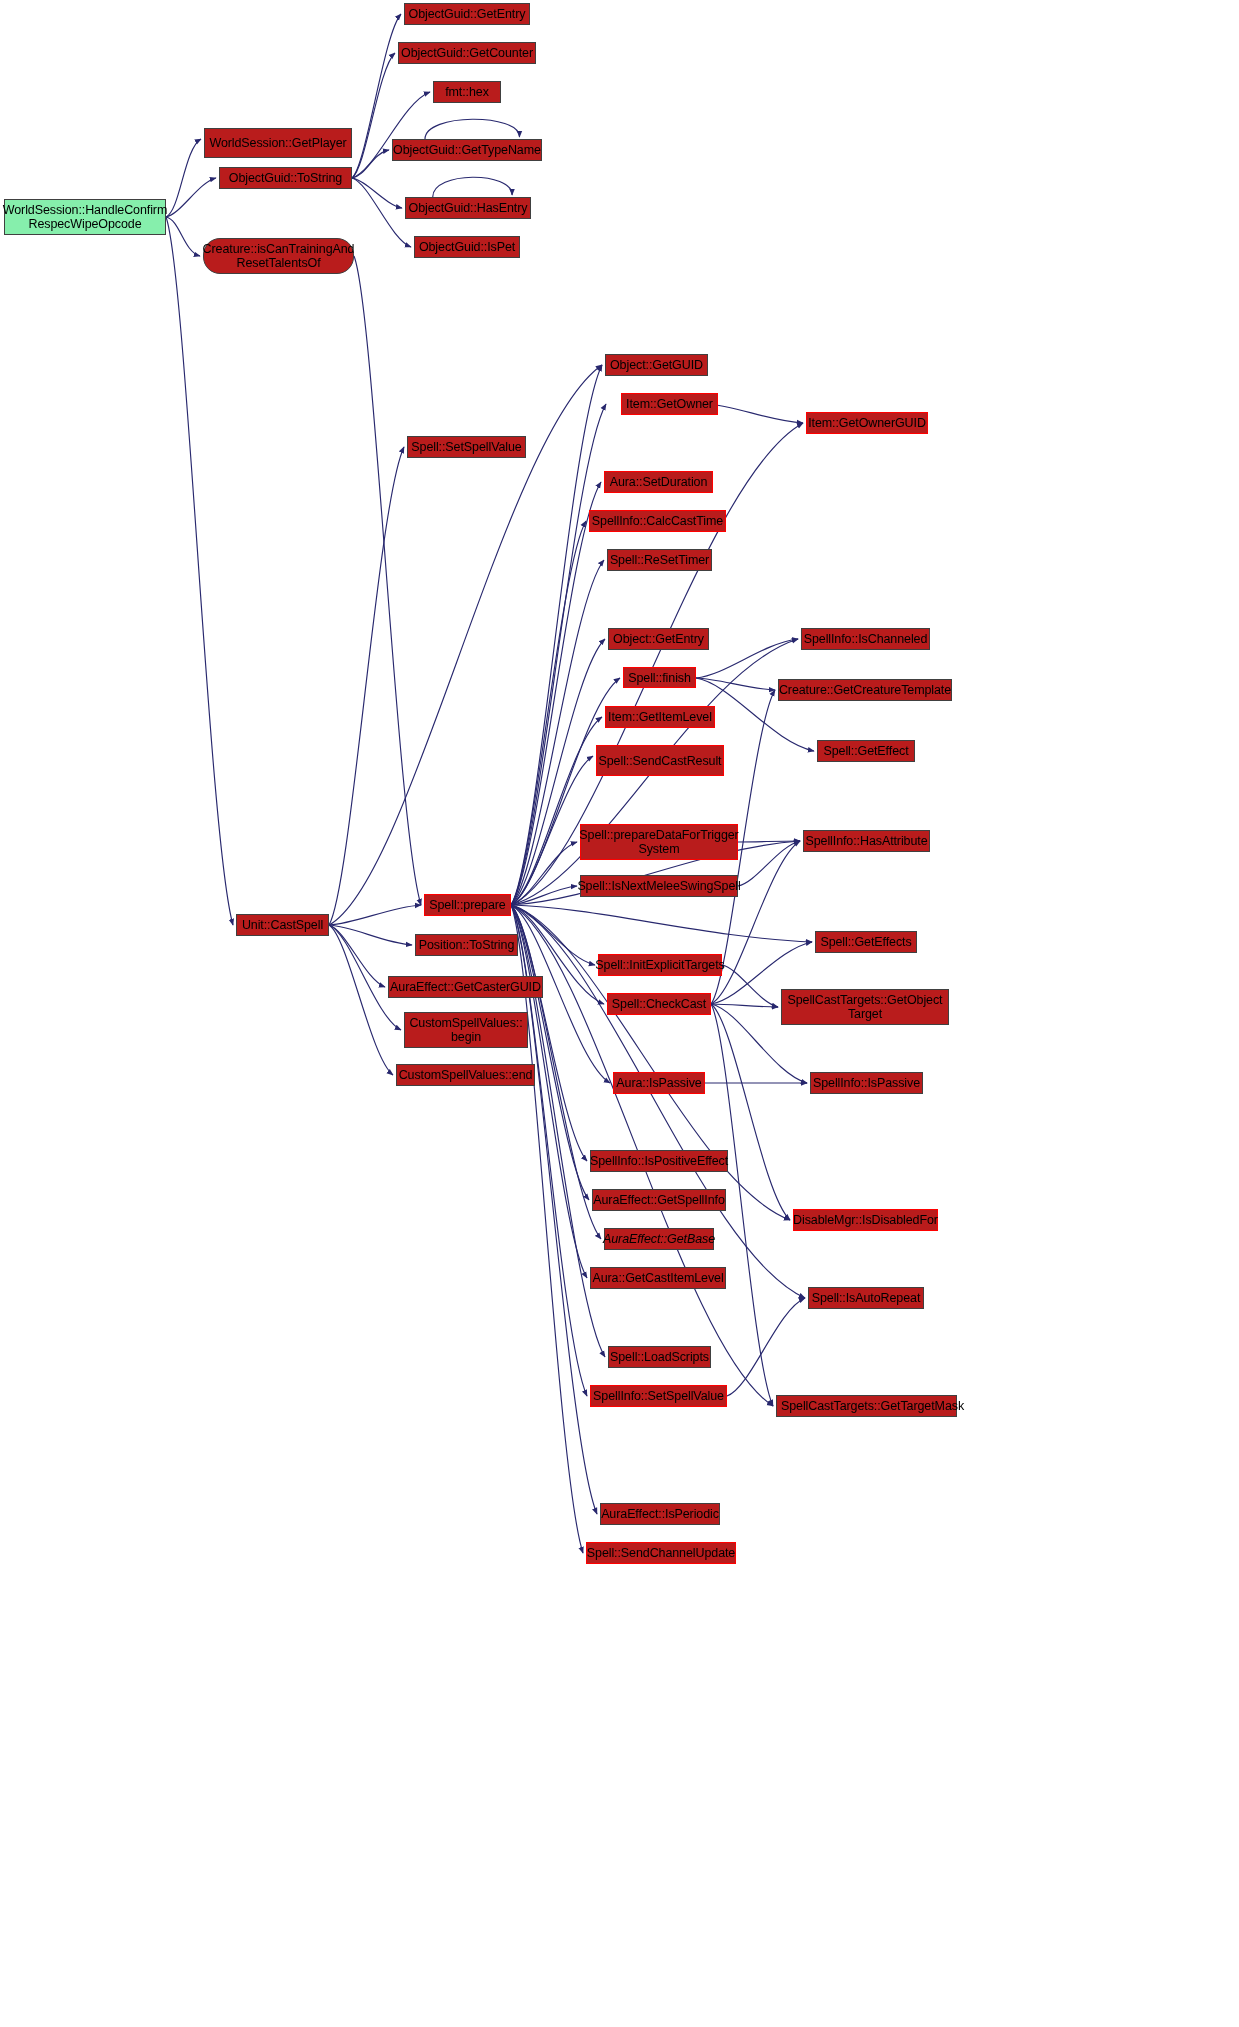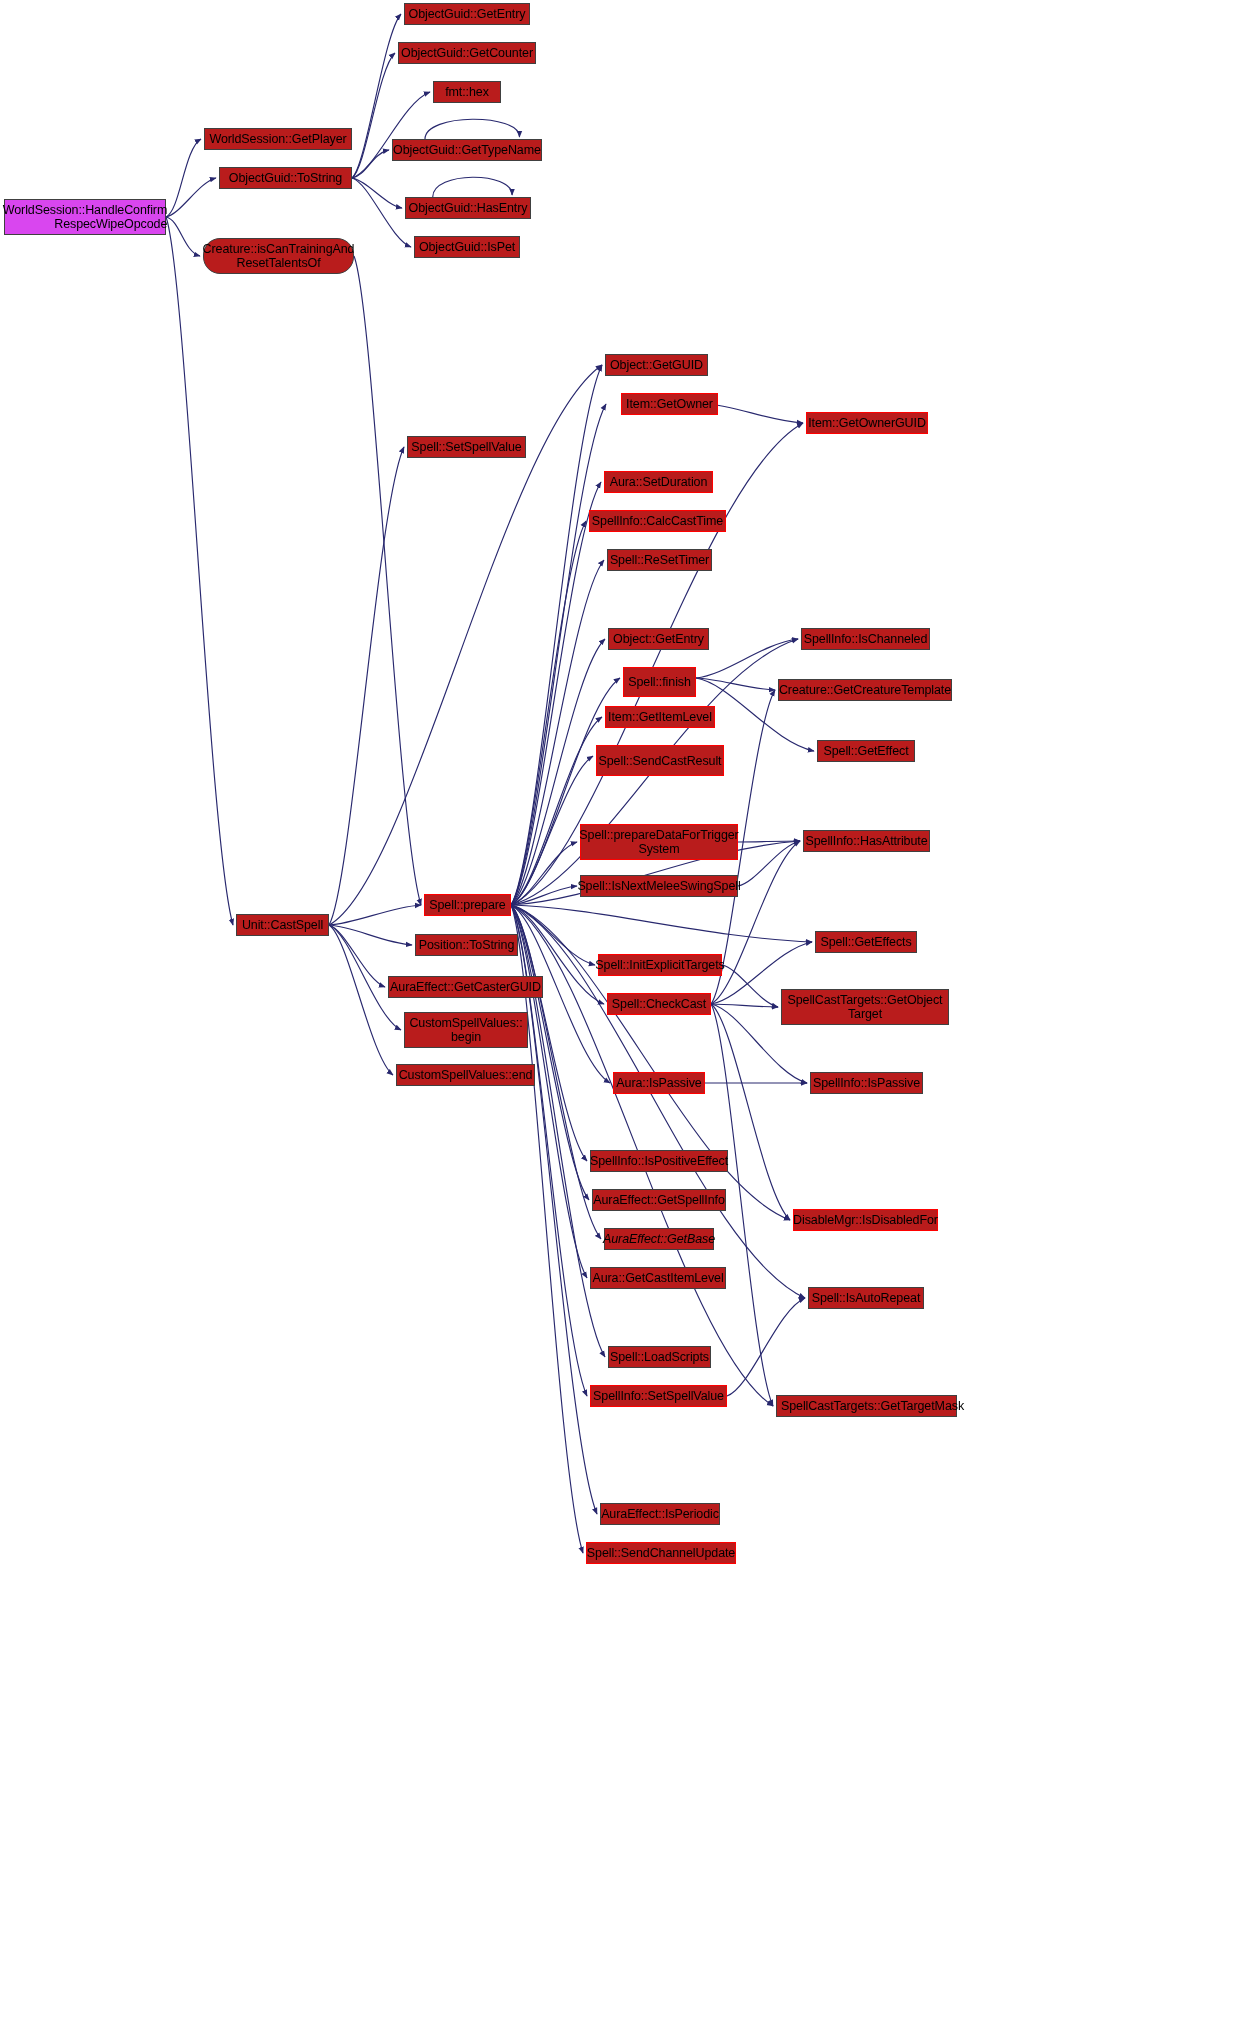--- a/index.html
+++ b/index.html
@@ -5,21 +5,21 @@
 <style>
   html,body{margin:0;padding:0;background:#ffffff;}
   body{font-family:"Liberation Sans", sans-serif;}
   #canvas{position:relative;width:1239px;height:2027px;background:#fff;overflow:hidden;}
   #edges{position:absolute;left:0;top:0;width:1239px;height:2027px;pointer-events:none;}
   .node{position:absolute;box-sizing:border-box;display:flex;align-items:center;justify-content:center;
         text-align:center;background:#b91c1c;color:#000000;font-size:12.5px;line-height:14px;
         letter-spacing:-0.1px;white-space:pre-line;padding:1px 4px;}
   .node.black{border:1.3px solid #404040;}
   .node.red{border:1.3px solid #ff0000;}
-  .node.root{border:1.3px solid #404040;background:#d946ef;text-align:right;}
+  .node.root{border:1.3px solid #404040;background:#86efac;}
 </style>
 </head>
 <body>
 
 <div id="canvas">
   <svg id="edges" viewBox="0 0 1239 2027">
       <defs>
         <marker id="arrow" viewBox="0 0 10 10" refX="9" refY="5" markerWidth="6" markerHeight="6" orient="auto-start-reverse">
           <path d="M 0 1 L 10 5 L 0 9 z" fill="#28286e"></path>
         </marker>
@@ -86,21 +86,21 @@
       <path d="M 711 1004 C 740.04 1010.32, 772.68 1073.52, 807 1083" fill="none" stroke="#28286e" stroke-width="1.15" marker-end="url(#arrow)"></path>
       <path d="M 711 1004 C 730.36 978.88, 752.12 727.68, 775 690" fill="none" stroke="#28286e" stroke-width="1.15" marker-end="url(#arrow)"></path>
       <path d="M 705 1083 C 735.855 1083, 770.535 1083, 807 1083" fill="none" stroke="#28286e" stroke-width="1.15" marker-end="url(#arrow)"></path>
       <path d="M 727 1396 C 750.595 1388.16, 777.115 1309.76, 805 1298" fill="none" stroke="#28286e" stroke-width="1.15" marker-end="url(#arrow)"></path>
       <path d="M 511 905 C 590.255 945.08, 679.335 1345.88, 773 1406" fill="none" stroke="#28286e" stroke-width="1.15" marker-end="url(#arrow)"></path>
       <path d="M 711 1004 C 729.755 1036.16, 750.835 1357.76, 773 1406" fill="none" stroke="#28286e" stroke-width="1.15" marker-end="url(#arrow)"></path>
     </svg>
   <div id="nodes">
       <div class="node root" style="left: 4px; top: 199px; width: 162px; height: 36px;">WorldSession::HandleConfirm
 RespecWipeOpcode</div>
-      <div class="node black" style="left: 204px; top: 128px; width: 148px; height: 22px;">WorldSession::GetPlayer</div>
+      <div class="node black" style="left: 204px; top: 128px; width: 148px; height: 30px;">WorldSession::GetPlayer</div>
       <div class="node black" style="left: 219px; top: 167px; width: 133px; height: 22px;">ObjectGuid::ToString</div>
       <div class="node black" style="left: 203px; top: 238px; width: 151px; height: 36px; border-radius: 17px;">Creature::isCanTrainingAnd
 ResetTalentsOf</div>
       <div class="node black" style="left: 404px; top: 3px; width: 126px; height: 22px;">ObjectGuid::GetEntry</div>
       <div class="node black" style="left: 398px; top: 42px; width: 138px; height: 22px;">ObjectGuid::GetCounter</div>
       <div class="node black" style="left: 433px; top: 81px; width: 68px; height: 22px;">fmt::hex</div>
       <div class="node black" style="left: 392px; top: 139px; width: 150px; height: 22px;">ObjectGuid::GetTypeName</div>
       <div class="node black" style="left: 405px; top: 197px; width: 126px; height: 22px;">ObjectGuid::HasEntry</div>
       <div class="node black" style="left: 414px; top: 236px; width: 106px; height: 22px;">ObjectGuid::IsPet</div>
       <div class="node black" style="left: 236px; top: 914px; width: 93px; height: 22px;">Unit::CastSpell</div>
@@ -110,21 +110,21 @@
       <div class="node black" style="left: 404px; top: 1012px; width: 124px; height: 36px;">CustomSpellValues::
 begin</div>
       <div class="node black" style="left: 396px; top: 1064px; width: 139px; height: 22px;">CustomSpellValues::end</div>
       <div class="node red" style="left: 424px; top: 894px; width: 87px; height: 22px;">Spell::prepare</div>
       <div class="node black" style="left: 605px; top: 354px; width: 103px; height: 22px;">Object::GetGUID</div>
       <div class="node red" style="left: 609px; top: 393px; width: 97px; height: 22px; margin-left: 12px;">Item::GetOwner</div>
       <div class="node red" style="left: 604px; top: 471px; width: 109px; height: 22px;">Aura::SetDuration</div>
       <div class="node red" style="left: 589px; top: 510px; width: 137px; height: 22px;">SpellInfo::CalcCastTime</div>
       <div class="node black" style="left: 607px; top: 549px; width: 105px; height: 22px;">Spell::ReSetTimer</div>
       <div class="node black" style="left: 608px; top: 628px; width: 101px; height: 22px;">Object::GetEntry</div>
-      <div class="node red" style="left: 623px; top: 667px; width: 73px; height: 30px;">Spell::finish</div>
+      <div class="node red" style="left: 623px; top: 667px; width: 73px; height: 21px;">Spell::finish</div>
       <div class="node red" style="left: 605px; top: 706px; width: 110px; height: 22px;">Item::GetItemLevel</div>
       <div class="node red" style="left: 596px; top: 745px; width: 128px; height: 31px;">Spell::SendCastResult</div>
       <div class="node red" style="left: 580px; top: 824px; width: 158px; height: 36px;">Spell::prepareDataForTrigger
 System</div>
       <div class="node black" style="left: 580px; top: 875px; width: 158px; height: 22px;">Spell::IsNextMeleeSwingSpell</div>
       <div class="node red" style="left: 598px; top: 954px; width: 124px; height: 22px;">Spell::InitExplicitTargets</div>
       <div class="node red" style="left: 607px; top: 993px; width: 104px; height: 22px;">Spell::CheckCast</div>
       <div class="node red" style="left: 613px; top: 1072px; width: 92px; height: 22px;">Aura::IsPassive</div>
       <div class="node black" style="left: 590px; top: 1150px; width: 138px; height: 22px;">SpellInfo::IsPositiveEffect</div>
       <div class="node black" style="left: 592px; top: 1189px; width: 134px; height: 22px;">AuraEffect::GetSpellInfo</div>

